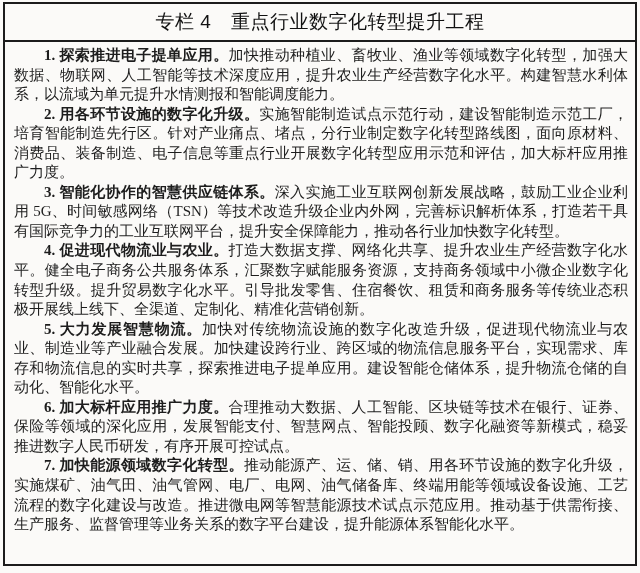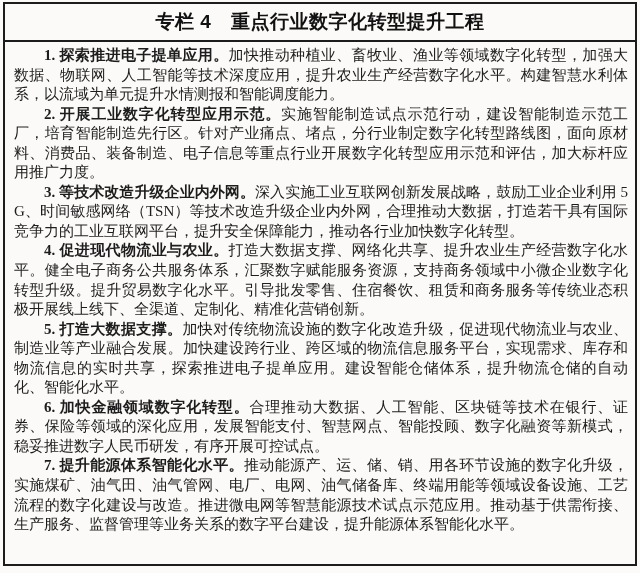--- a/index.html
+++ b/index.html
@@ -22,21 +22,21 @@
     border: 2px solid #1c1c1c;
     background: #fbfaf8;
   }
   .column-title {
     height: 38px;
     border-bottom: 2px solid #1c1c1c;
     display: flex;
     align-items: center;
     justify-content: center;
     font-size: 19px;
-    font-weight: 700;
+    font-weight: 400;
     letter-spacing: 0.5px;
     color: #111;
     font-family: "Liberation Sans", "DejaVu Sans", sans-serif;
   }
   .column-body {
     padding: 4px 7px 0 9px;
     font-size: 15px;
     line-height: 19.55px;
     text-align: justify;
   }
@@ -51,20 +51,20 @@
 </style>
 </head>
 <body>
 
 <div class="column-box">
   <div class="column-title">
     <span>专栏 4　重点行业数字化转型提升工程</span>
   </div>
   <div class="column-body">
     <p><span class="para-head">1. </span><span class="para-head">探索推进电子提单应用。</span><span>加快推动种植业、畜牧业、渔业等领域数字化转型，加强大数据、物联网、人工智能等技术深度应用，提升农业生产经营数字化水平。构建智慧水利体系，以流域为单元提升水情测报和智能调度能力。</span></p>
-    <p><span class="para-head">2. </span><span class="para-head">开展工业数字化转型应用示范。</span><span>实施智能制造试点示范行动，建设智能制造示范工厂，培育智能制造先行区。针对产业痛点、堵点，分行业制定数字化转型路线图，面向原材料、消费品、装备制造、电子信息等重点行业开展数字化转型应用示范和评估，加大标杆应用推广力度。</span></p>
-    <p><span class="para-head">3. </span><span class="para-head">等技术改造升级企业内外网。</span><span>深入实施工业互联网创新发展战略，鼓励工业企业利用 5G、时间敏感网络（TSN）等技术改造升级企业内外网，合理推动大数据，打造若干具有国际竞争力的工业互联网平台，提升安全保障能力，推动各行业加快数字化转型。</span></p>
+    <p><span class="para-head">2. </span><span class="para-head">用各环节设施的数字化升级。</span><span>实施智能制造试点示范行动，建设智能制造示范工厂，培育智能制造先行区。针对产业痛点、堵点，分行业制定数字化转型路线图，面向原材料、消费品、装备制造、电子信息等重点行业开展数字化转型应用示范和评估，加大标杆应用推广力度。</span></p>
+    <p><span class="para-head">3. </span><span class="para-head">智能化协作的智慧供应链体系。</span><span>深入实施工业互联网创新发展战略，鼓励工业企业利用 5G、时间敏感网络（TSN）等技术改造升级企业内外网，完善标识解析体系，打造若干具有国际竞争力的工业互联网平台，提升安全保障能力，推动各行业加快数字化转型。</span></p>
     <p><span class="para-head">4. </span><span class="para-head">促进现代物流业与农业。</span><span>打造大数据支撑、网络化共享、提升农业生产经营数字化水平。健全电子商务公共服务体系，汇聚数字赋能服务资源，支持商务领域中小微企业数字化转型升级。提升贸易数字化水平。引导批发零售、住宿餐饮、租赁和商务服务等传统业态积极开展线上线下、全渠道、定制化、精准化营销创新。</span></p>
-    <p><span class="para-head">5. </span><span class="para-head">打造大数据支撑。</span><span>加快对传统物流设施的数字化改造升级，促进现代物流业与农业、制造业等产业融合发展。加快建设跨行业、跨区域的物流信息服务平台，实现需求、库存和物流信息的实时共享，探索推进电子提单应用。建设智能仓储体系，提升物流仓储的自动化、智能化水平。</span></p>
-    <p><span class="para-head">6. </span><span class="para-head">加快金融领域数字化转型。</span><span>合理推动大数据、人工智能、区块链等技术在银行、证券、保险等领域的深化应用，发展智能支付、智慧网点、智能投顾、数字化融资等新模式，稳妥推进数字人民币研发，有序开展可控试点。</span></p>
-    <p><span class="para-head">7. </span><span class="para-head">提升能源体系智能化水平。</span><span>推动能源产、运、储、销、用各环节设施的数字化升级，实施煤矿、油气田、油气管网、电厂、电网、油气储备库、终端用能等领域设备设施、工艺流程的数字化建设与改造。推进微电网等智慧能源技术试点示范应用。推动基于供需衔接、生产服务、监督管理等业务关系的数字平台建设，提升能源体系智能化水平。</span></p>
+    <p><span class="para-head">5. </span><span class="para-head">大力发展智慧物流。</span><span>加快对传统物流设施的数字化改造升级，促进现代物流业与农业、制造业等产业融合发展。加快建设跨行业、跨区域的物流信息服务平台，实现需求、库存和物流信息的实时共享，探索推进电子提单应用。建设智能仓储体系，提升物流仓储的自动化、智能化水平。</span></p>
+    <p><span class="para-head">6. </span><span class="para-head">加大标杆应用推广力度。</span><span>合理推动大数据、人工智能、区块链等技术在银行、证券、保险等领域的深化应用，发展智能支付、智慧网点、智能投顾、数字化融资等新模式，稳妥推进数字人民币研发，有序开展可控试点。</span></p>
+    <p><span class="para-head">7. </span><span class="para-head">加快能源领域数字化转型。</span><span>推动能源产、运、储、销、用各环节设施的数字化升级，实施煤矿、油气田、油气管网、电厂、电网、油气储备库、终端用能等领域设备设施、工艺流程的数字化建设与改造。推进微电网等智慧能源技术试点示范应用。推动基于供需衔接、生产服务、监督管理等业务关系的数字平台建设，提升能源体系智能化水平。</span></p>
   </div>
 </div>
 
 </body></html>

